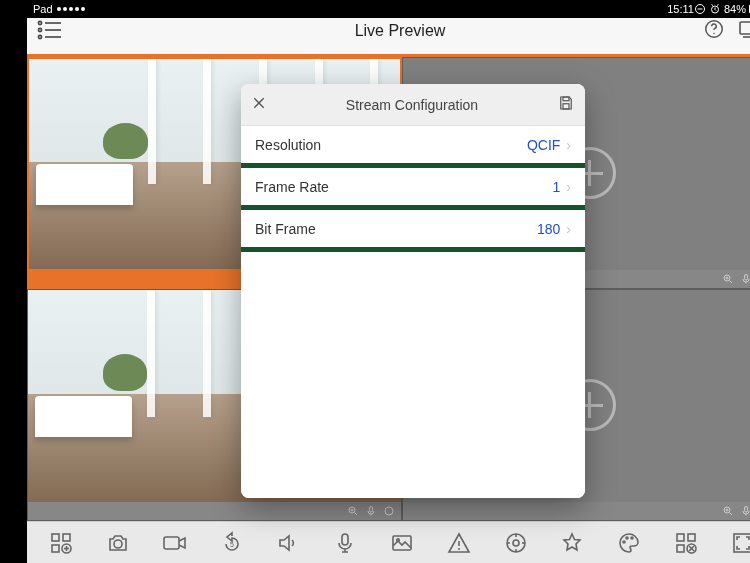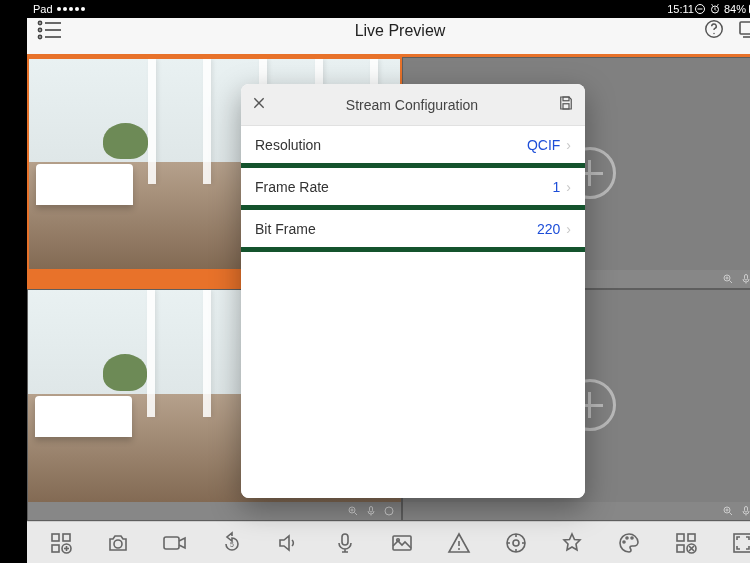--- a/index.html
+++ b/index.html
@@ -335,19 +335,19 @@
         <span class="val">QCIF</span>
         <span class="chev">›</span>
       </div>
       <div class="row">
         <span>Frame Rate</span>
         <span class="val">1</span>
         <span class="chev">›</span>
       </div>
       <div class="row">
         <span>Bit Frame</span>
-        <span class="val">220</span>
+        <span class="val">180</span>
         <span class="chev">›</span>
       </div>
     </div>
   </div>
 
 </div>
 
 </body></html>

